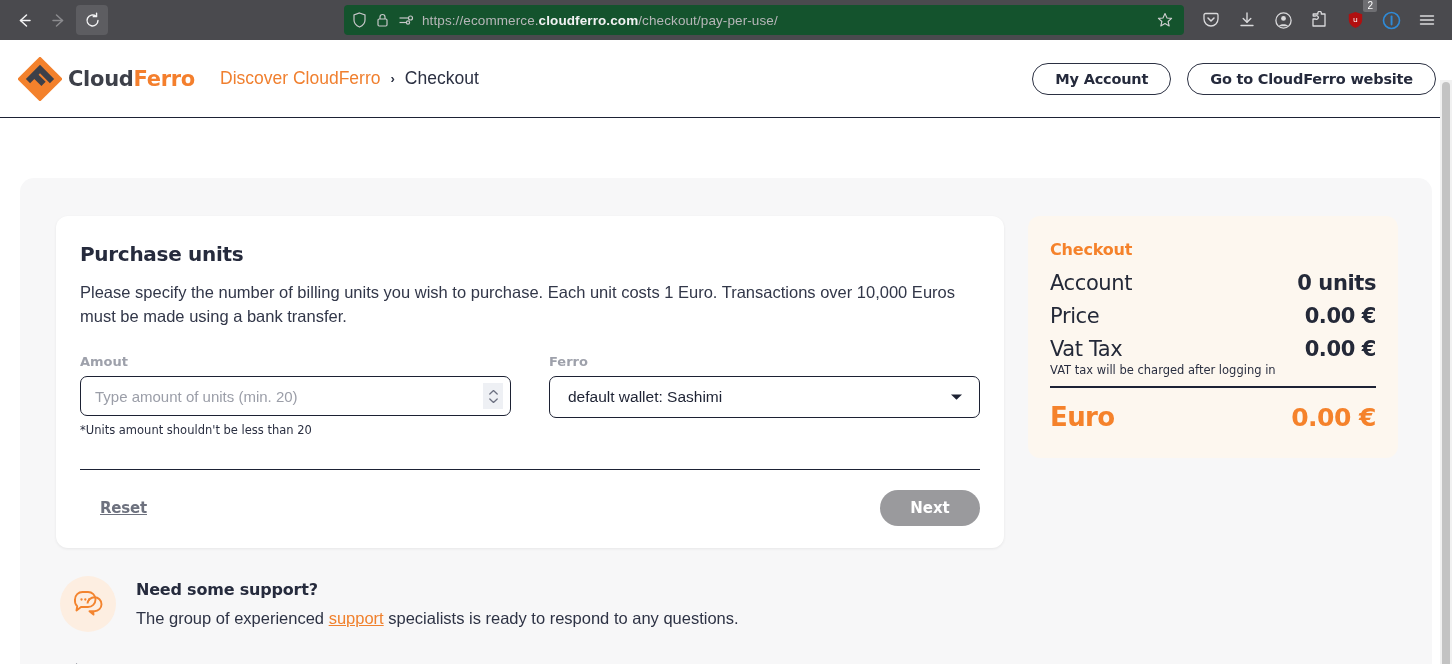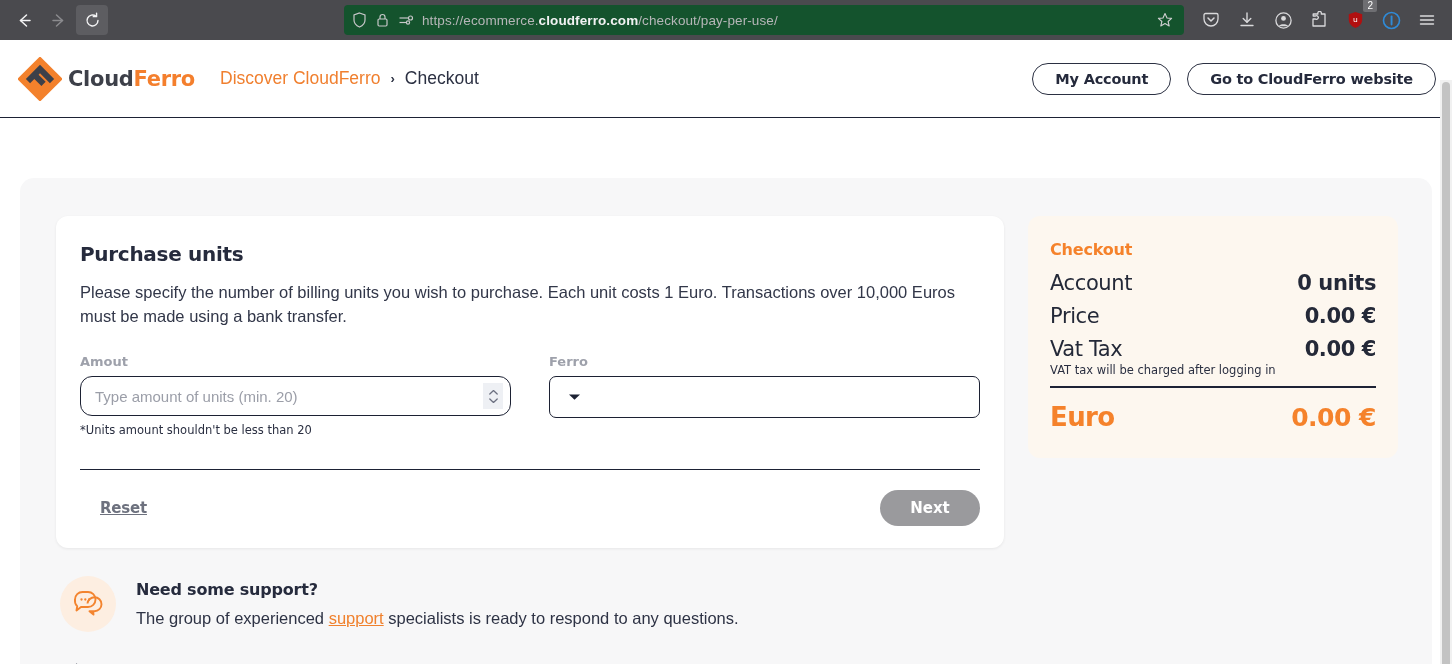--- a/index.html
+++ b/index.html
@@ -167,21 +167,21 @@
   .field-label {
     font-size: 13px;
     color: #9ea1ab;
     font-weight: bold;
     margin-bottom: 7px;
     font-family: "DejaVu Sans", sans-serif;
   }
   .input-box {
     height: 40px;
     border: 1.3px solid #1c2133;
-    border-radius: 12px;
+    border-radius: 7px;
     display: flex; align-items: center;
     padding: 0 4px 0 14px;
     background: #fff;
   }
   .input-placeholder {
     flex: 1;
     font-size: 15px;
     color: #9b9ea8;
   }
   .spinner {
@@ -463,20 +463,21 @@
                   <path d="M1.8 2 L5.5 5.4 L9.2 2" stroke="#6c7080" stroke-width="1.3" fill="none" stroke-linecap="round" stroke-linejoin="round"></path>
                 </svg>
               </div>
             </div>
             <div class="hint">*Units amount shouldn't be less than 20</div>
           </div>
 
           <div class="field wallet">
             <div class="field-label">Ferro</div>
             <div class="select-box">
+              <div class="select-value">default wallet: Sashimi</div>
               <svg width="13" height="8" viewBox="0 0 13 8">
                 <path d="M1 1.5 L6.5 6.8 L12 1.5 Z" fill="#1d2233"></path>
               </svg>
             </div>
           </div>
         </div>
 
         <div class="divider"></div>
 
         <div class="actions">

